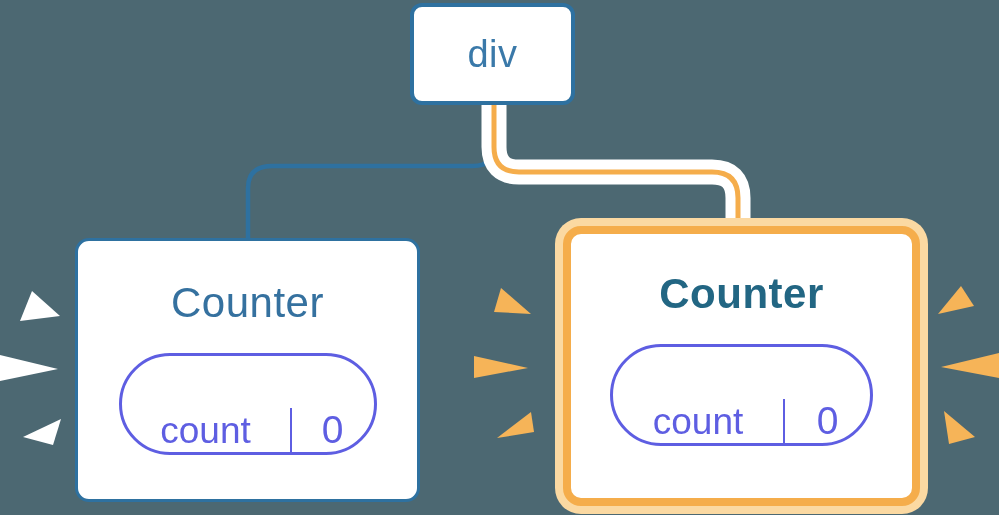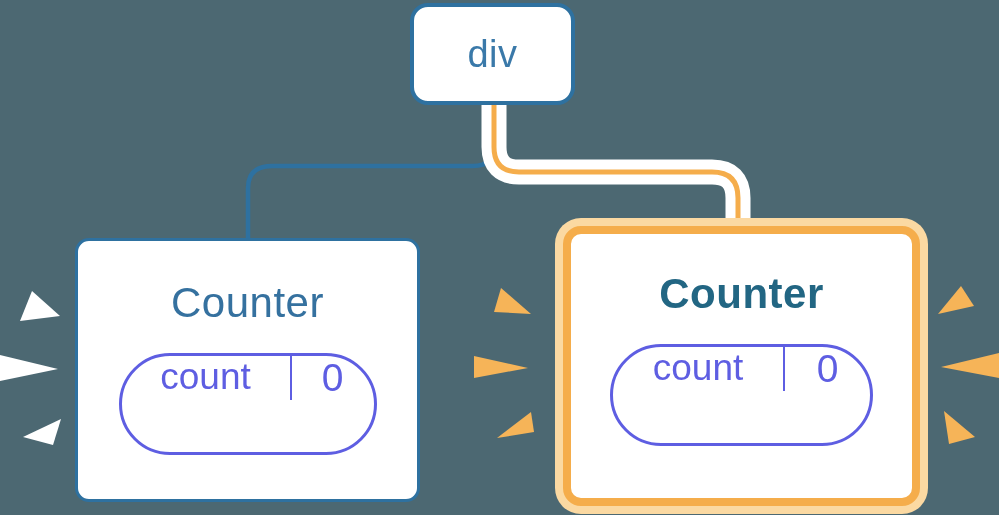--- a/index.html
+++ b/index.html
@@ -8,21 +8,21 @@
     background:#4C6872;
     font-family:"Liberation Sans", sans-serif;
     position:relative;
   }
   .canvas{position:absolute;inset:0;width:999px;height:515px;}
   svg.wires{position:absolute;left:0;top:0;z-index:1;}
 
   
   .node-root{
     position:absolute;left:410px;top:3px;width:165px;height:102px;
-    background:#ffffff;border:4px solid #2E71A0;border-radius:18px;
+    background:#ffffff;border:4px solid #2E71A0;border-radius:12px;
     box-sizing:border-box;z-index:2;
     display:flex;align-items:center;justify-content:center;
   }
   .node-root .label{
     font-size:38px;font-weight:500;color:#3A79A9;letter-spacing:.5px;
   }
 
   
   .card-left{
     position:absolute;left:75px;top:238px;width:345px;height:264px;
@@ -46,21 +46,21 @@
     display:flex;flex-direction:column;align-items:center;
   }
   .card-right .title{
     margin-top:36px;font-size:42px;font-weight:700;color:#226683;letter-spacing:.5px;
   }
 
   
   .pill{
     margin-top:26px;height:102px;box-sizing:border-box;
     border:3px solid #5E5EE2;border-radius:52px;
-    display:flex;align-items:flex-start;background:#ffffff;
+    display:flex;align-items:flex-end;background:#ffffff;
   }
   .pill .key{
     display:flex;align-items:center;justify-content:center;
     font-size:37px;color:#5E5EE2;
   }
   .pill .val{
     display:flex;align-items:center;justify-content:center;
     font-size:39px;color:#5E5EE2;border-left:2.5px solid #5E5EE2;
   }
   .pill-left{width:258px;}

